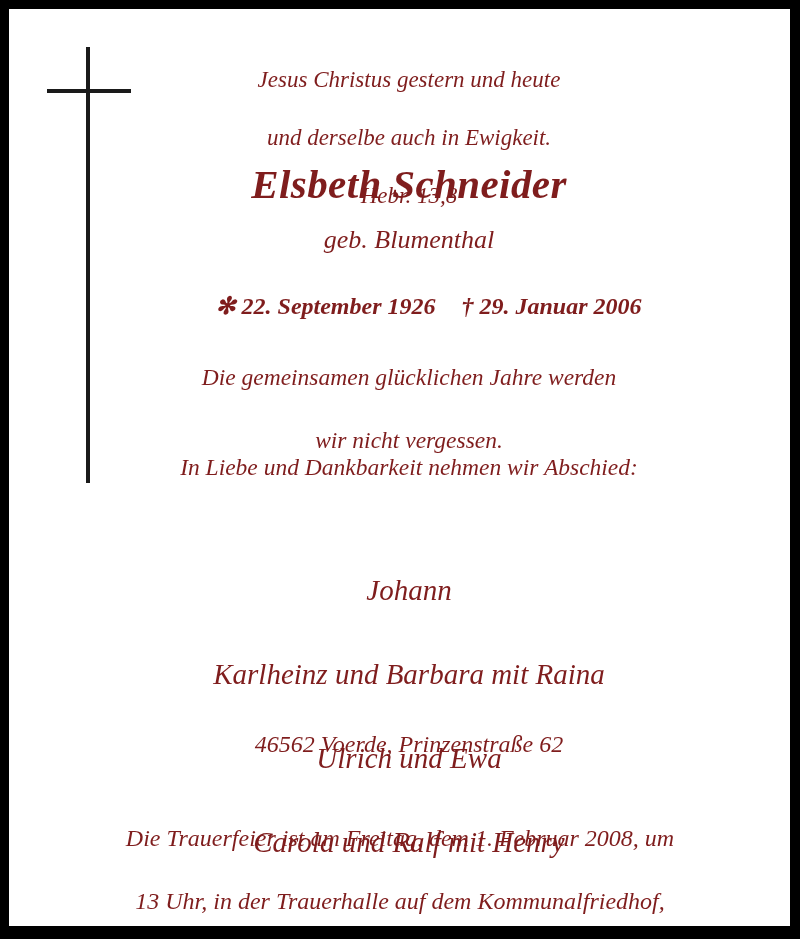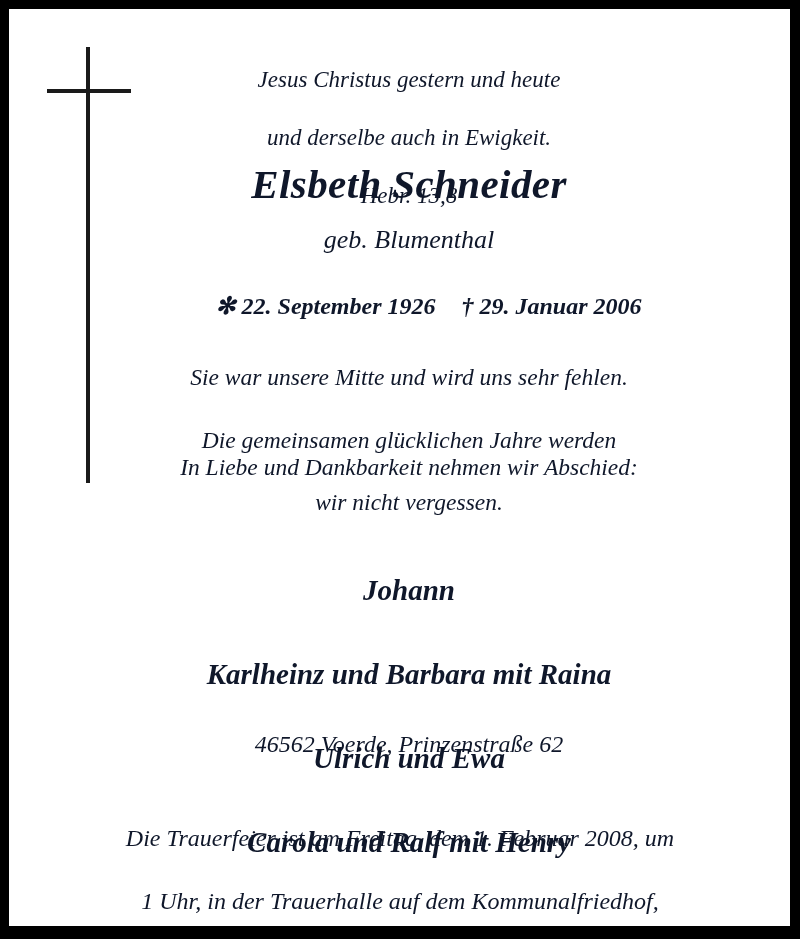--- a/index.html
+++ b/index.html
@@ -49,21 +49,21 @@
     top: 80px;
     width: 84px;
     height: 4px;
     background: #1a1a1a;
   }
 
   
   .tx {
     position: absolute;
     text-align: center;
-    color: #0f172a;
+    color: #7f1d1d;
     font-style: italic;
     line-height: 1.16;
     white-space: pre-line;
   }
 
   .verse-top {
     left: 150px;
     top: 28px;
     width: 500px;
     font-size: 23px;
@@ -112,21 +112,21 @@
     top: 445px;
     width: 600px;
     font-size: 23.5px;
   }
 
   .survivors {
     left: 120px;
     top: 518px;
     width: 560px;
     font-size: 29px;
-    font-weight: bold;
+    font-weight: normal;
     line-height: 1.45;
   }
 
   .address-line {
     left: 140px;
     top: 722px;
     width: 520px;
     font-size: 24px;
   }
 
@@ -160,37 +160,36 @@
 
     <div class="tx deceased-name">Elsbeth Schneider</div>
 
     <div class="tx maiden-name">geb. Blumenthal</div>
 
     <div class="tx dates-row">
       <span class="date-birth">✻ 22. September 1926</span><span class="date-sep"></span><span class="date-death">† 29. Januar 2006</span>
     </div>
 
     <div class="tx memorial-verse">
-      <span class="vrow">Sie war unsere Mitte und wird uns sehr fehlen.</span>
       <span class="vrow">Die gemeinsamen glücklichen Jahre werden</span>
       <span class="vrow">wir nicht vergessen.</span>
     </div>
 
     <div class="tx farewell-line">In Liebe und Dankbarkeit nehmen wir Abschied:</div>
 
     <div class="tx survivors">
       <span class="name-row">Johann</span>
       <span class="name-row">Karlheinz und Barbara mit Raina</span>
       <span class="name-row">Ulrich und Ewa</span>
       <span class="name-row">Carola und Ralf mit Henry</span>
     </div>
 
     <div class="tx address-line">46562 Voerde, Prinzenstraße 62</div>
 
     <div class="tx service-details">
       <span class="det-row">Die Trauerfeier ist am Freitag, dem 1. Februar 2008, um</span>
-      <span class="det-row">1 Uhr, in der Trauerhalle auf dem Kommunalfriedhof,</span>
+      <span class="det-row">13 Uhr, in der Trauerhalle auf dem Kommunalfriedhof,</span>
       
       
     </div>
 
   </div>
 </div>
 
 </body></html>

